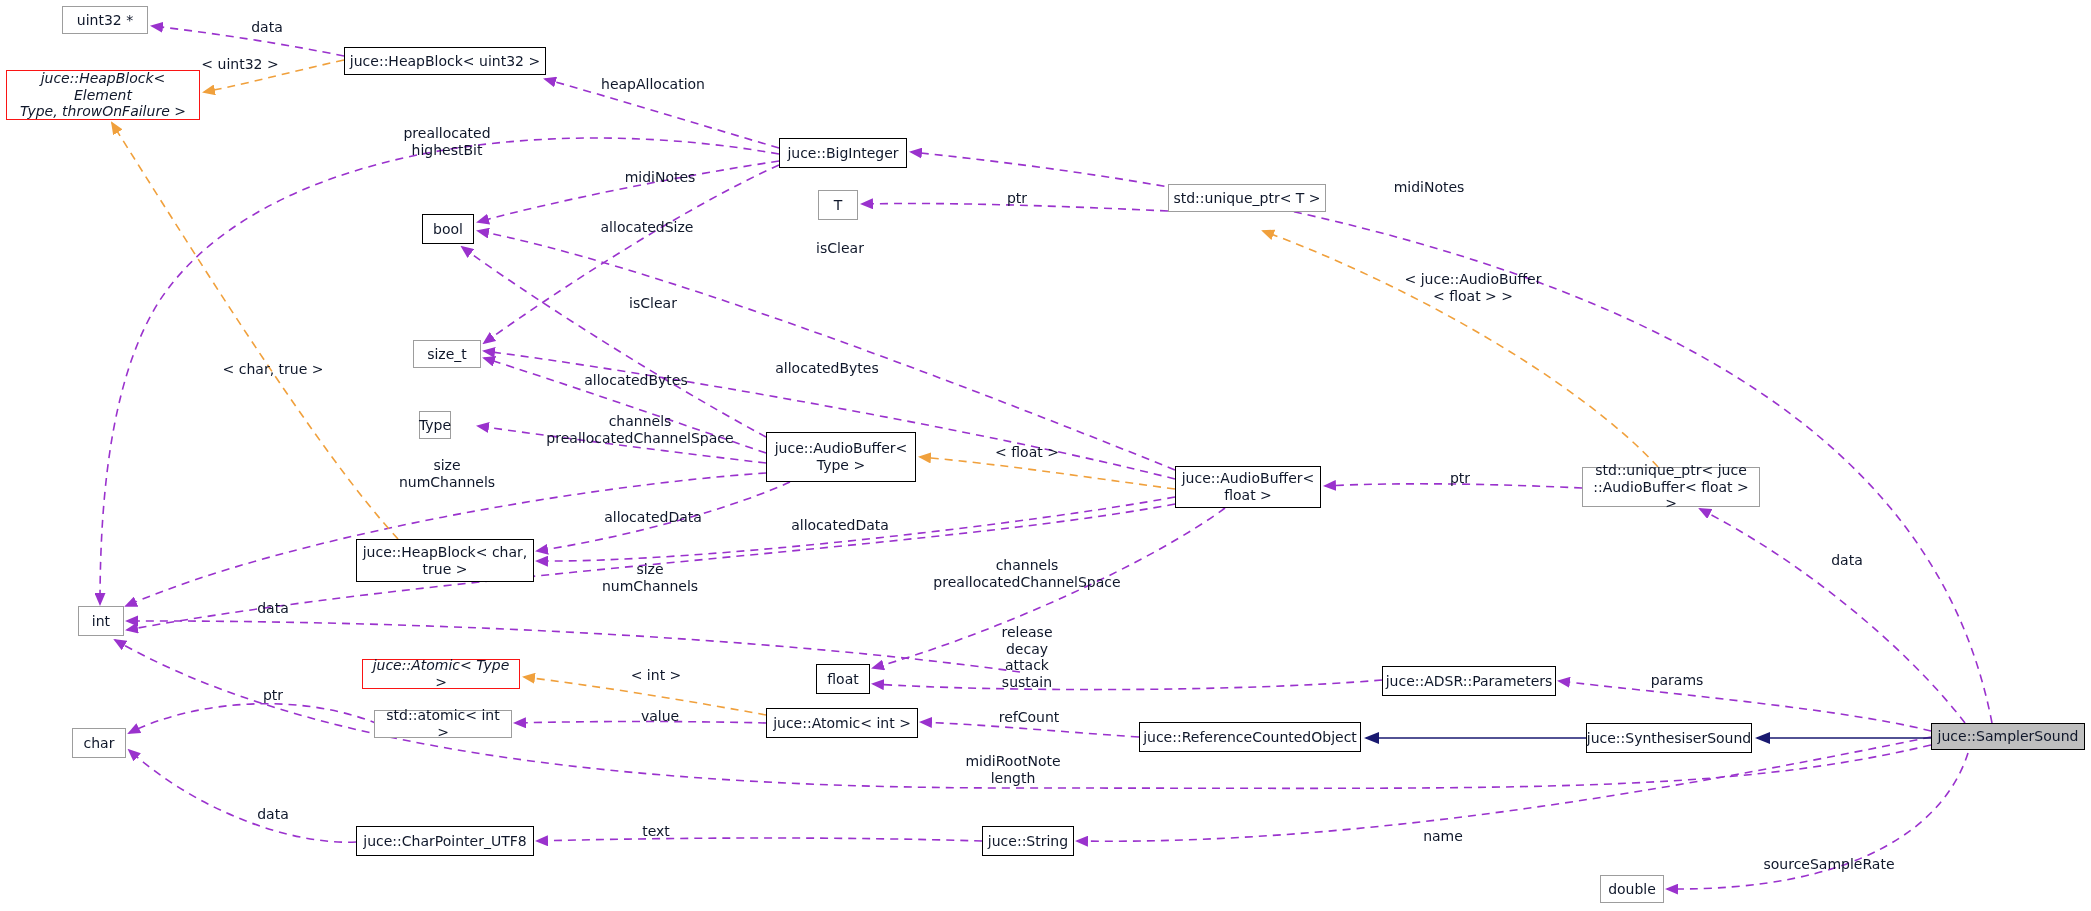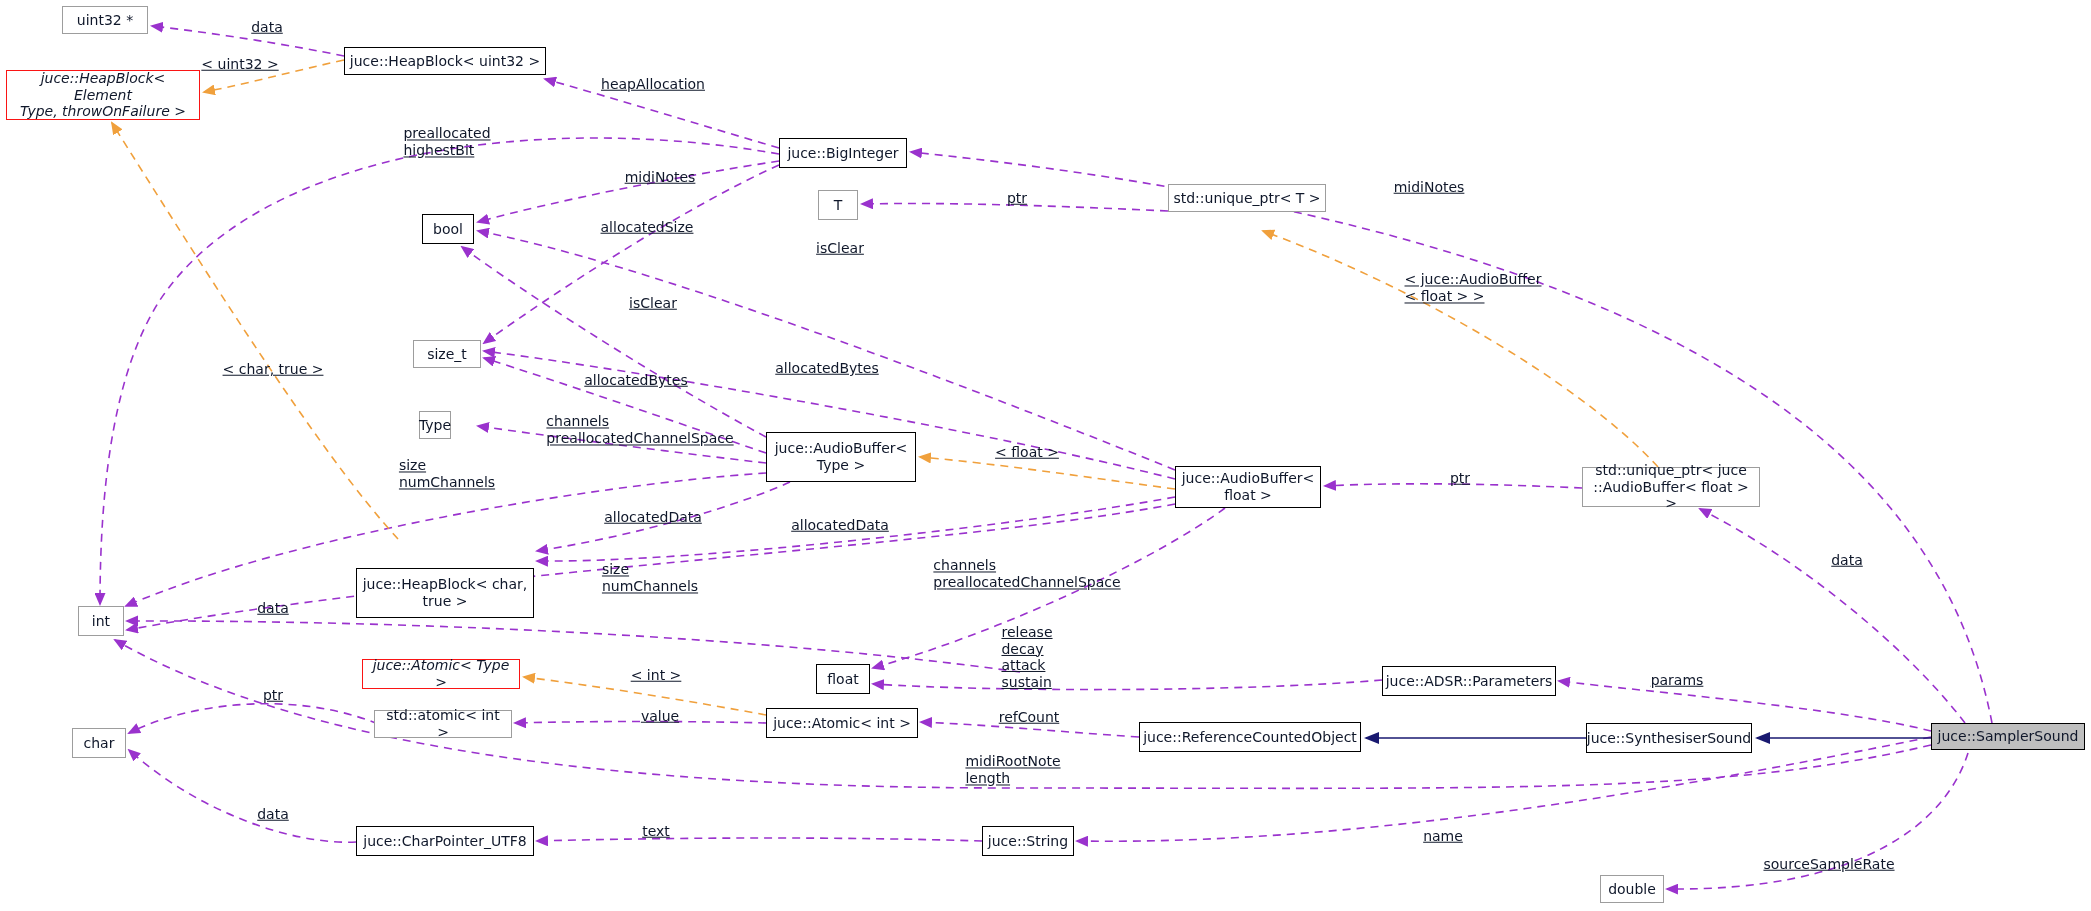--- a/index.html
+++ b/index.html
@@ -7,21 +7,21 @@
           font-family:"DejaVu Sans","Liberation Sans",sans-serif;font-size:14px;color:#0f172a;}
   #edges{position:absolute;left:0;top:0;width:2091px;height:911px;}
   .node{position:absolute;display:flex;align-items:center;justify-content:center;
         background:#fff;text-align:center;line-height:1.2;padding:1px 4px;box-sizing:border-box;
         white-space:pre-line;z-index:2;}
   .doc{border:1.5px solid #000;}
   .ext{border:1px solid #9d9d9d;}
   .red{border:1.5px solid #fa1414;font-style:italic;}
   .current{border:1.5px solid #000;background:#bfbfbf;}
   .elabel{position:absolute;transform:translate(-50%,-50%);white-space:pre-line;
-          line-height:1.18;z-index:3;text-decoration:underline;}
+          text-align:center;line-height:1.18;z-index:3;}
   path.edge{fill:none;stroke-width:1.6;}
   path.dash{stroke-dasharray:8 6;}
 </style>
 </head>
 <body>
 
 <div id="canvas">
 
   <svg id="edges" viewBox="0 0 2091 911" xmlns="http://www.w3.org/2000/svg">
     <defs>
@@ -86,21 +86,21 @@
   <div class="node ext" style="left:1168px;top:184px;width:158px;height:28px"><span>std::unique_ptr&lt; T &gt;</span></div>
   <div class="node doc" style="left:422px;top:214px;width:52px;height:30px"><span>bool</span></div>
   <div class="node ext" style="left:413px;top:340px;width:68px;height:28px"><span>size_t</span></div>
   <div class="node ext" style="left:419px;top:411px;width:32px;height:28px"><span>Type</span></div>
   <div class="node doc" style="left:766px;top:432px;width:150px;height:50px"><span>juce::AudioBuffer&lt;
 Type &gt;</span></div>
   <div class="node doc" style="left:1175px;top:466px;width:146px;height:42px"><span>juce::AudioBuffer&lt;
 float &gt;</span></div>
   <div class="node ext" style="left:1582px;top:467px;width:178px;height:40px"><span>std::unique_ptr&lt; juce
 ::AudioBuffer&lt; float &gt; &gt;</span></div>
-  <div class="node doc" style="left:356px;top:568px;width:178px;height:50px"><span>juce::HeapBlock&lt; char,
+  <div class="node doc" style="left:356px;top:539px;width:178px;height:43px"><span>juce::HeapBlock&lt; char,
 true &gt;</span></div>
   <div class="node ext" style="left:78px;top:606px;width:46px;height:30px"><span>int</span></div>
   <div class="node red" style="left:362px;top:659px;width:158px;height:30px"><span>juce::Atomic&lt; Type &gt;</span></div>
   <div class="node ext" style="left:374px;top:710px;width:138px;height:28px"><span>std::atomic&lt; int &gt;</span></div>
   <div class="node ext" style="left:72px;top:728px;width:54px;height:30px"><span>char</span></div>
   <div class="node doc" style="left:816px;top:664px;width:54px;height:30px"><span>float</span></div>
   <div class="node doc" style="left:766px;top:708px;width:152px;height:30px"><span>juce::Atomic&lt; int &gt;</span></div>
   <div class="node doc" style="left:1139px;top:722px;width:222px;height:30px"><span>juce::ReferenceCountedObject</span></div>
   <div class="node doc" style="left:1382px;top:666px;width:174px;height:30px"><span>juce::ADSR::Parameters</span></div>
   <div class="node doc" style="left:1586px;top:723px;width:166px;height:30px"><span>juce::SynthesiserSound</span></div>

